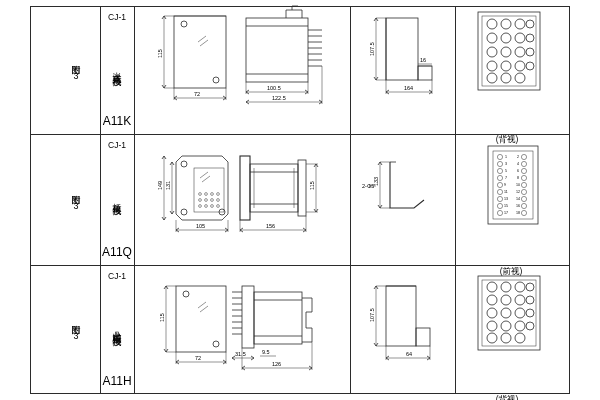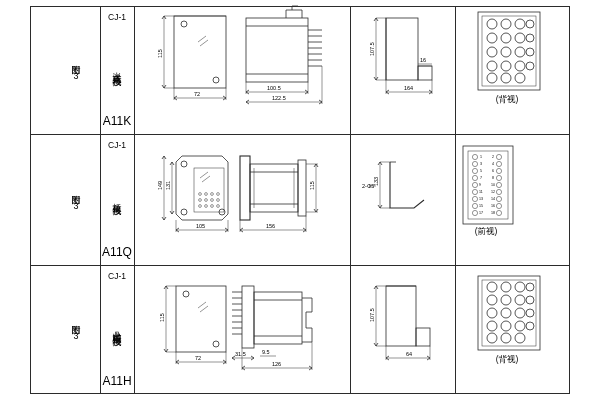--- a/index.html
+++ b/index.html
@@ -20,21 +20,21 @@
   .modelcode{font-size:12px;color:#000;}
 
   
   .cell{position:absolute;}
   svg{display:block;overflow:visible;}
   .ln{stroke:#2b2b2b;stroke-width:0.8;fill:none;}
   .ln2{stroke:#2b2b2b;stroke-width:1.1;fill:none;}
   .thin{stroke:#2b2b2b;stroke-width:0.5;fill:none;}
   .dim{font-size:5.5px;fill:#000;font-family:"Liberation Sans",sans-serif;}
   .pinnum{font-size:3.6px;fill:#000;font-family:"Liberation Sans",sans-serif;}
-  .caption{position:absolute;font-size:8.5px;color:#000;text-align:center;width:100%;}
+  .caption{position:absolute;font-size:8.5px;color:#000;text-align:center;width:100%;margin-top:40px;}
 </style>
 </head>
 <body>
 
 <div id="sheet">
 
   <div class="frame"></div>
 
   <div class="hline" style="top:134px;"></div>
   <div class="hline" style="top:265px;"></div>
@@ -252,21 +252,21 @@
       <path class="ln" d="M22 63 L24 66 L26 63"></path>
       <text class="dim" x="22" y="44" transform="rotate(-90 22 44)">133</text>
       <line class="thin" x1="34" y1="20" x2="24" y2="20"></line>
       <line class="thin" x1="34" y1="66" x2="24" y2="66"></line>
 
       <text class="dim" x="6" y="46">2-Φ5</text>
       <line class="thin" x1="20" y1="44" x2="14" y2="44"></line>
     </svg>
   </div>
 
-  <div class="cell" style="left:437px;top:142px;width:110px;">
+  <div class="cell" style="left:462px;top:142px;width:110px;">
     <svg width="110" height="100" viewBox="0 0 110 100">
       <rect class="ln" x="26" y="4" width="50" height="78"></rect>
       <rect class="thin" x="31" y="9" width="40" height="68"></rect>
       <g>
         <circle class="thin" cx="38" cy="15" r="2.6"></circle>
           <circle class="thin" cx="62" cy="15" r="2.6"></circle>
         <circle class="thin" cx="38" cy="22" r="2.6"></circle>
           <circle class="thin" cx="62" cy="22" r="2.6"></circle>
         <circle class="thin" cx="38" cy="29" r="2.6"></circle>
           <circle class="thin" cx="62" cy="29" r="2.6"></circle>

